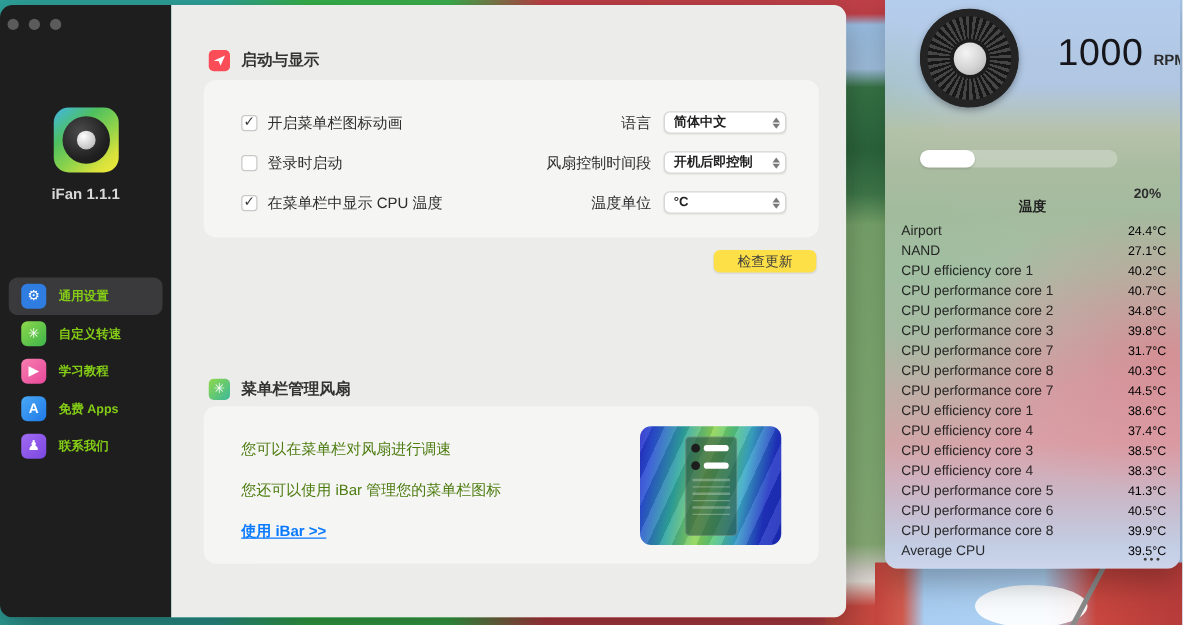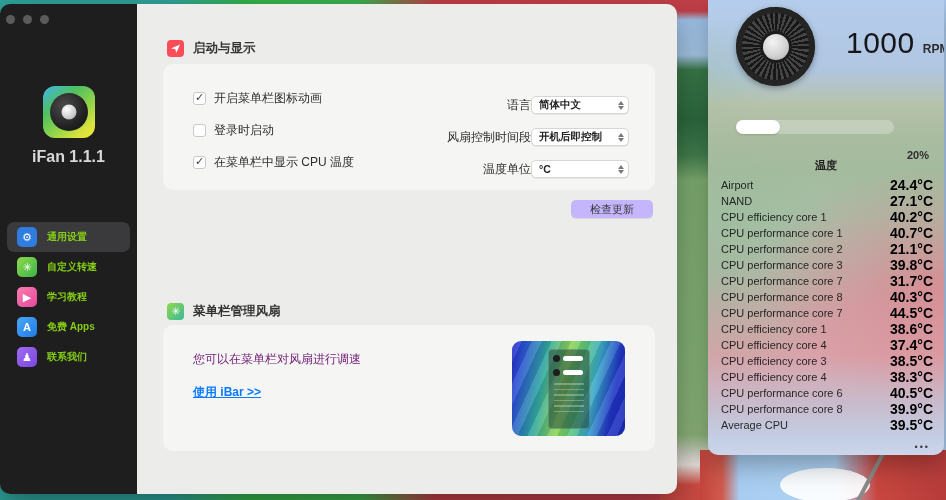--- a/index.html
+++ b/index.html
@@ -29,21 +29,21 @@
   .sidebar { position:relative; width:137px; flex:0 0 137px; background:#1e1e1f; }
   .traffic-lights { position:absolute; top:11px; left:6px; display:flex; gap:8px; }
   .tl { width:9px; height:9px; border-radius:50%; background:#5b5b5b; }
   .app-block { position:absolute; top:82px; left:0; width:137px; text-align:center; }
   .app-icon { position:relative; width:52px; height:52px; margin:0 auto; border-radius:12px;
     background:linear-gradient(140deg,#41b6e8 0%,#4fc05f 32%,#8ed34b 58%,#d9e23c 82%,#f0e93a 100%); }
   .app-icon .fan-disc { position:absolute; left:50%; top:50%; width:38px; height:38px; transform:translate(-50%,-50%);
     border-radius:50%; background:radial-gradient(circle at 38% 34%, #4c4c4c 0%, #202020 62%, #161616 100%); }
   .app-icon .fan-hub { position:absolute; left:50%; top:50%; width:15px; height:15px; transform:translate(-50%,-50%);
     border-radius:50%; background:radial-gradient(circle at 35% 30%, #ffffff 0%, #c4c4c4 70%, #9a9a9a 100%); }
-  .app-name { margin-top:10px; font-size:16px; color:#d9d9d9; font-weight:600; }
+  .app-name { margin-top:10px; font-size:12px; color:#d9d9d9; font-weight:600; }
 
   .side-menu { position:absolute; top:218px; left:7px; width:123px; display:flex; flex-direction:column; gap:0; }
   .side-item { display:flex; align-items:center; gap:10px; height:30px; padding-left:10px; border-radius:7px; cursor:default; }
   .side-item.active { background:#3a3a3c; }
   .side-icon { width:20px; height:20px; border-radius:5px; display:flex; align-items:center; justify-content:center;
     color:#fff; font-size:11px; line-height:1; flex:0 0 20px; font-weight:700; }
   .side-label { font-size:10px; color:#84cc16; font-weight:700; white-space:nowrap; }
 
   .content { position:relative; flex:1; background:#ececeb; }
   .section-header { position:absolute; left:30px; display:flex; align-items:center; gap:9px; }
@@ -57,37 +57,37 @@
   .card1 { top:60px; } .card2 { top:321px; }
 
   .cb-col { position:absolute; left:30px; top:18px; }
   .cb-row { display:flex; align-items:center; height:32px; gap:8px; }
   .cb-box { width:13px; height:13px; background:#fff; border:1px solid #c9c9c9; border-radius:3px;
     display:flex; align-items:center; justify-content:center; font-size:11px; color:#3a3a3a; }
   .cb-box.checked::after { content:"\2713"; font-weight:700; margin-top:-1px; }
   .cb-label { font-size:12px; color:#2e2e2e; }
 
   .dd-col { position:absolute; right:26px; top:18px; }
-  .dd-row { display:flex; align-items:flex-end; justify-content:flex-end; height:32px; }
+  .dd-row { display:flex; align-items:center; justify-content:flex-end; height:32px; gap:10px; }
   .dd-label { font-size:12px; color:#2e2e2e; white-space:nowrap; }
   .select { width:98px; height:18px; background:#fff; border:1px solid #d6d6d4; border-radius:5px;
     display:flex; align-items:center; justify-content:space-between; padding:0 4px 0 7px;
     box-shadow:0 1px 1px rgba(0,0,0,.06); }
   .select-value { font-size:10.5px; color:#222; white-space:nowrap; overflow:hidden;font-weight:bold; }
   .chevrons { display:flex; flex-direction:column; align-items:center; gap:1px; }
   .chevrons i { display:block; width:0; height:0; border-left:3px solid transparent; border-right:3px solid transparent; }
   .chevrons .up { border-bottom:4px solid #7a7a7a; }
   .chevrons .dn { border-top:4px solid #7a7a7a; }
 
-  .update-btn { position:absolute; top:196px; right:24px; width:82px; height:18px; background:#c4b5fd;
+  .update-btn { position:absolute; top:196px; right:24px; width:82px; height:18px; background:#fde047;
     border:none; border-radius:5px; font-size:11px; color:#3c3c3c; display:flex; align-items:center; justify-content:center;
     box-shadow:0 1px 1px rgba(0,0,0,.08); }
 
   .card2-text { position:absolute; left:30px; top:26px; display:flex; flex-direction:column; gap:16px; }
-  .card2-line { font-size:12px; color:#701a75; }
+  .card2-line { font-size:12px; color:#4d7c0f; }
   .ibar-link { font-size:12px; font-weight:600; }
 
   .thumb { position:absolute; left:349px; top:16px; width:113px; height:95px; border-radius:9px; overflow:hidden;
     background:linear-gradient(100deg,#2428c8 0%,#2b52d4 10%,#2fa7a0 28%,#8fd554 46%,#57c77d 58%,#3aa8c9 70%,#2033c4 86%,#1b2bb8 100%); }
   .thumb .stripes { position:absolute; inset:0;
     background:repeating-linear-gradient(115deg, rgba(255,255,255,.10) 0 9px, rgba(0,0,0,.08) 9px 18px); }
   .thumb-panel { position:absolute; left:50%; top:8px; transform:translateX(-50%); width:42px; height:80px;
     background:rgba(35,70,58,.55); border:1px solid rgba(255,255,255,.18); border-radius:4px; padding:5px 4px; }
   .thumb-row { display:flex; align-items:center; gap:3px; margin-bottom:7px; }
   .thumb-dot { width:7px; height:7px; border-radius:50%; background:#1d1d1d; }
@@ -115,21 +115,21 @@
   .speed-track { position:absolute; left:28px; top:120px; width:158px; height:14px; border-radius:7px;
     background:rgba(255,255,255,.26); }
   .speed-fill { height:14px; border-radius:7px; background:#ffffff; min-width:44px;
     box-shadow:0 1px 2px rgba(0,0,0,.15); }
   .speed-percent { position:absolute; right:15px; top:121px; font-size:11px; font-weight:600; color:#2e2e2e;margin-top:28px; }
   .temps-title { position:absolute; left:0; top:158px; width:100%; text-align:center;
     font-size:11px; font-weight:700; color:#1f1f1f; }
   .sensor-list { position:absolute; left:13px; right:11px; top:177px; }
   .sensor-row { display:flex; align-items:center; justify-content:space-between; height:16px;gap:23px; }
   .sensor-name { font-size:11px; color:rgba(15,15,15,.88); white-space:nowrap; }
-  .sensor-value { font-size:14px; font-weight:700; color:#000;text-align:right; }
+  .sensor-value { font-size:10px; font-weight:400; color:#000;text-align:right; }
   .more-dots { position:absolute; right:14px; bottom:3px; font-size:9px; letter-spacing:2px; color:#3c3c3c; }
 </style>
 </head>
 <body>
 
 <div class="screen">
 
   <div class="wallpaper"></div>
   <div class="wp-gap"></div>
   <div class="wp-bottom-right"></div>
@@ -250,20 +250,21 @@
       <button class="update-btn">检查更新</button>
 
       <div class="section-header hdr2">
         <span class="section-icon fan-grad">✳</span>
         <span class="section-title">菜单栏管理风扇</span>
       </div>
 
       <div class="card card2">
         <div class="card2-text">
           <div class="card2-line">您可以在菜单栏对风扇进行调速</div>
+          <div class="card2-line">您还可以使用 iBar 管理您的菜单栏图标</div>
           <a class="ibar-link" id="ibar-link" href="#" style="color: rgb(10, 122, 255);">使用 iBar &gt;&gt;</a>
         </div>
         <div class="thumb">
           <div class="stripes"></div>
           <div class="thumb-panel">
             <div class="thumb-row">
               <span class="thumb-dot"></span>
               <span class="thumb-bar"></span>
             </div>
             <div class="thumb-row">
@@ -313,21 +314,21 @@
           <span class="sensor-value">40.2°C</span>
         </div>
 
         <div class="sensor-row">
           <span class="sensor-name">CPU performance core 1</span>
           <span class="sensor-value">40.7°C</span>
         </div>
 
         <div class="sensor-row">
           <span class="sensor-name">CPU performance core 2</span>
-          <span class="sensor-value">21.1°C</span>
+          <span class="sensor-value">34.8°C</span>
         </div>
 
         <div class="sensor-row">
           <span class="sensor-name">CPU performance core 3</span>
           <span class="sensor-value">39.8°C</span>
         </div>
 
         <div class="sensor-row">
           <span class="sensor-name">CPU performance core 7</span>
           <span class="sensor-value">31.7°C</span>
@@ -356,20 +357,24 @@
         <div class="sensor-row">
           <span class="sensor-name">CPU efficiency core 3</span>
           <span class="sensor-value">38.5°C</span>
         </div>
 
         <div class="sensor-row">
           <span class="sensor-name">CPU efficiency core 4</span>
           <span class="sensor-value">38.3°C</span>
         </div>
 
+        <div class="sensor-row">
+          <span class="sensor-name">CPU performance core 5</span>
+          <span class="sensor-value">41.3°C</span>
+        </div>
 
         <div class="sensor-row">
           <span class="sensor-name">CPU performance core 6</span>
           <span class="sensor-value">40.5°C</span>
         </div>
 
         <div class="sensor-row">
           <span class="sensor-name">CPU performance core 8</span>
           <span class="sensor-value">39.9°C</span>
         </div>

